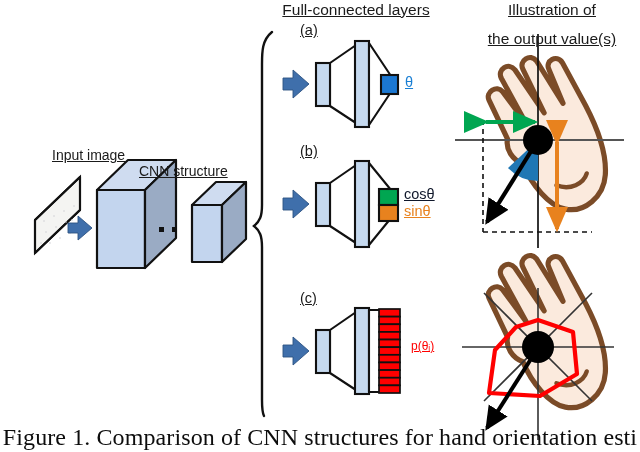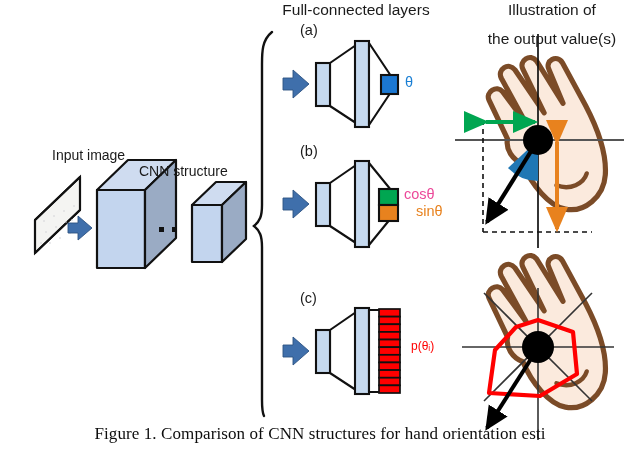--- a/index.html
+++ b/index.html
@@ -26,20 +26,21 @@
     left: 0; top: 0;
     width: 640px;
     height: 452px;
     overflow: visible;
   }
   .lbl {
     position: absolute;
     font-family: "Liberation Sans", sans-serif;
     white-space: nowrap;
     line-height: 1.12;
+    text-decoration: underline;
   }
   .hdr {
     font-size: 15.5px;
     color: #1a1a1a;
     text-align: center;
   }
   .sublbl {
     font-size: 14px;
     color: #1a1a1a;
   }
@@ -51,21 +52,21 @@
     font-size: 14.5px;
     font-weight: 400;
   }
   .caption {
     position: absolute;
     left: 0;
     top: 424px;
     width: 640px;
     text-align: center;
     font-family: "Liberation Serif", serif;
-    font-size: 17px;
+    font-size: 24px;
     color: #0d0d0d;
     letter-spacing: 0.1px;
   }
   .caption-clip {
     position: absolute;
     left: 0;
     top: 424px;
     width: 640px;
     height: 28px;
     overflow: hidden;
@@ -277,22 +278,22 @@
 
   <div class="lbl sublbl" style="left:29px; top:148px;margin-left:23px;">Input image</div>
   <div class="lbl sublbl" style="left:139px; top:164px;">CNN structure</div>
 
   <div class="lbl sec-lbl" style="left:300px; top:22px;">(a)</div>
   <div class="lbl sec-lbl" style="left:300px; top:143px;">(b)</div>
   <div class="lbl sec-lbl" style="left:300px; top:290px;">(c)</div>
 
   <div class="lbl outlbl" style="left:405px; top:74px; color:#1a7fd4;">θ</div>
 
-  <div class="lbl outlbl" style="left:404px; top:186px; color:#ec4899;">cosθ</div>
-  <div class="lbl outlbl" style="left:404px; top:203px; color:#e8821e;margin-left:12px;">sinθ</div>
+  <div class="lbl outlbl" style="left:404px; top:186px; color:#0f172a;">cosθ</div>
+  <div class="lbl outlbl" style="left:404px; top:203px; color:#e8821e;">sinθ</div>
 
   <div class="lbl outlbl" style="left:411px; top:340px; color:#ff0000; font-size:12px;">p(θᵢ)</div>
 
   <div class="caption-clip">
     <div class="caption" style="top:0;">Figure 1. Comparison of CNN structures for hand orientation esti</div>
   </div>
 
 </div>
 
 </body></html>

